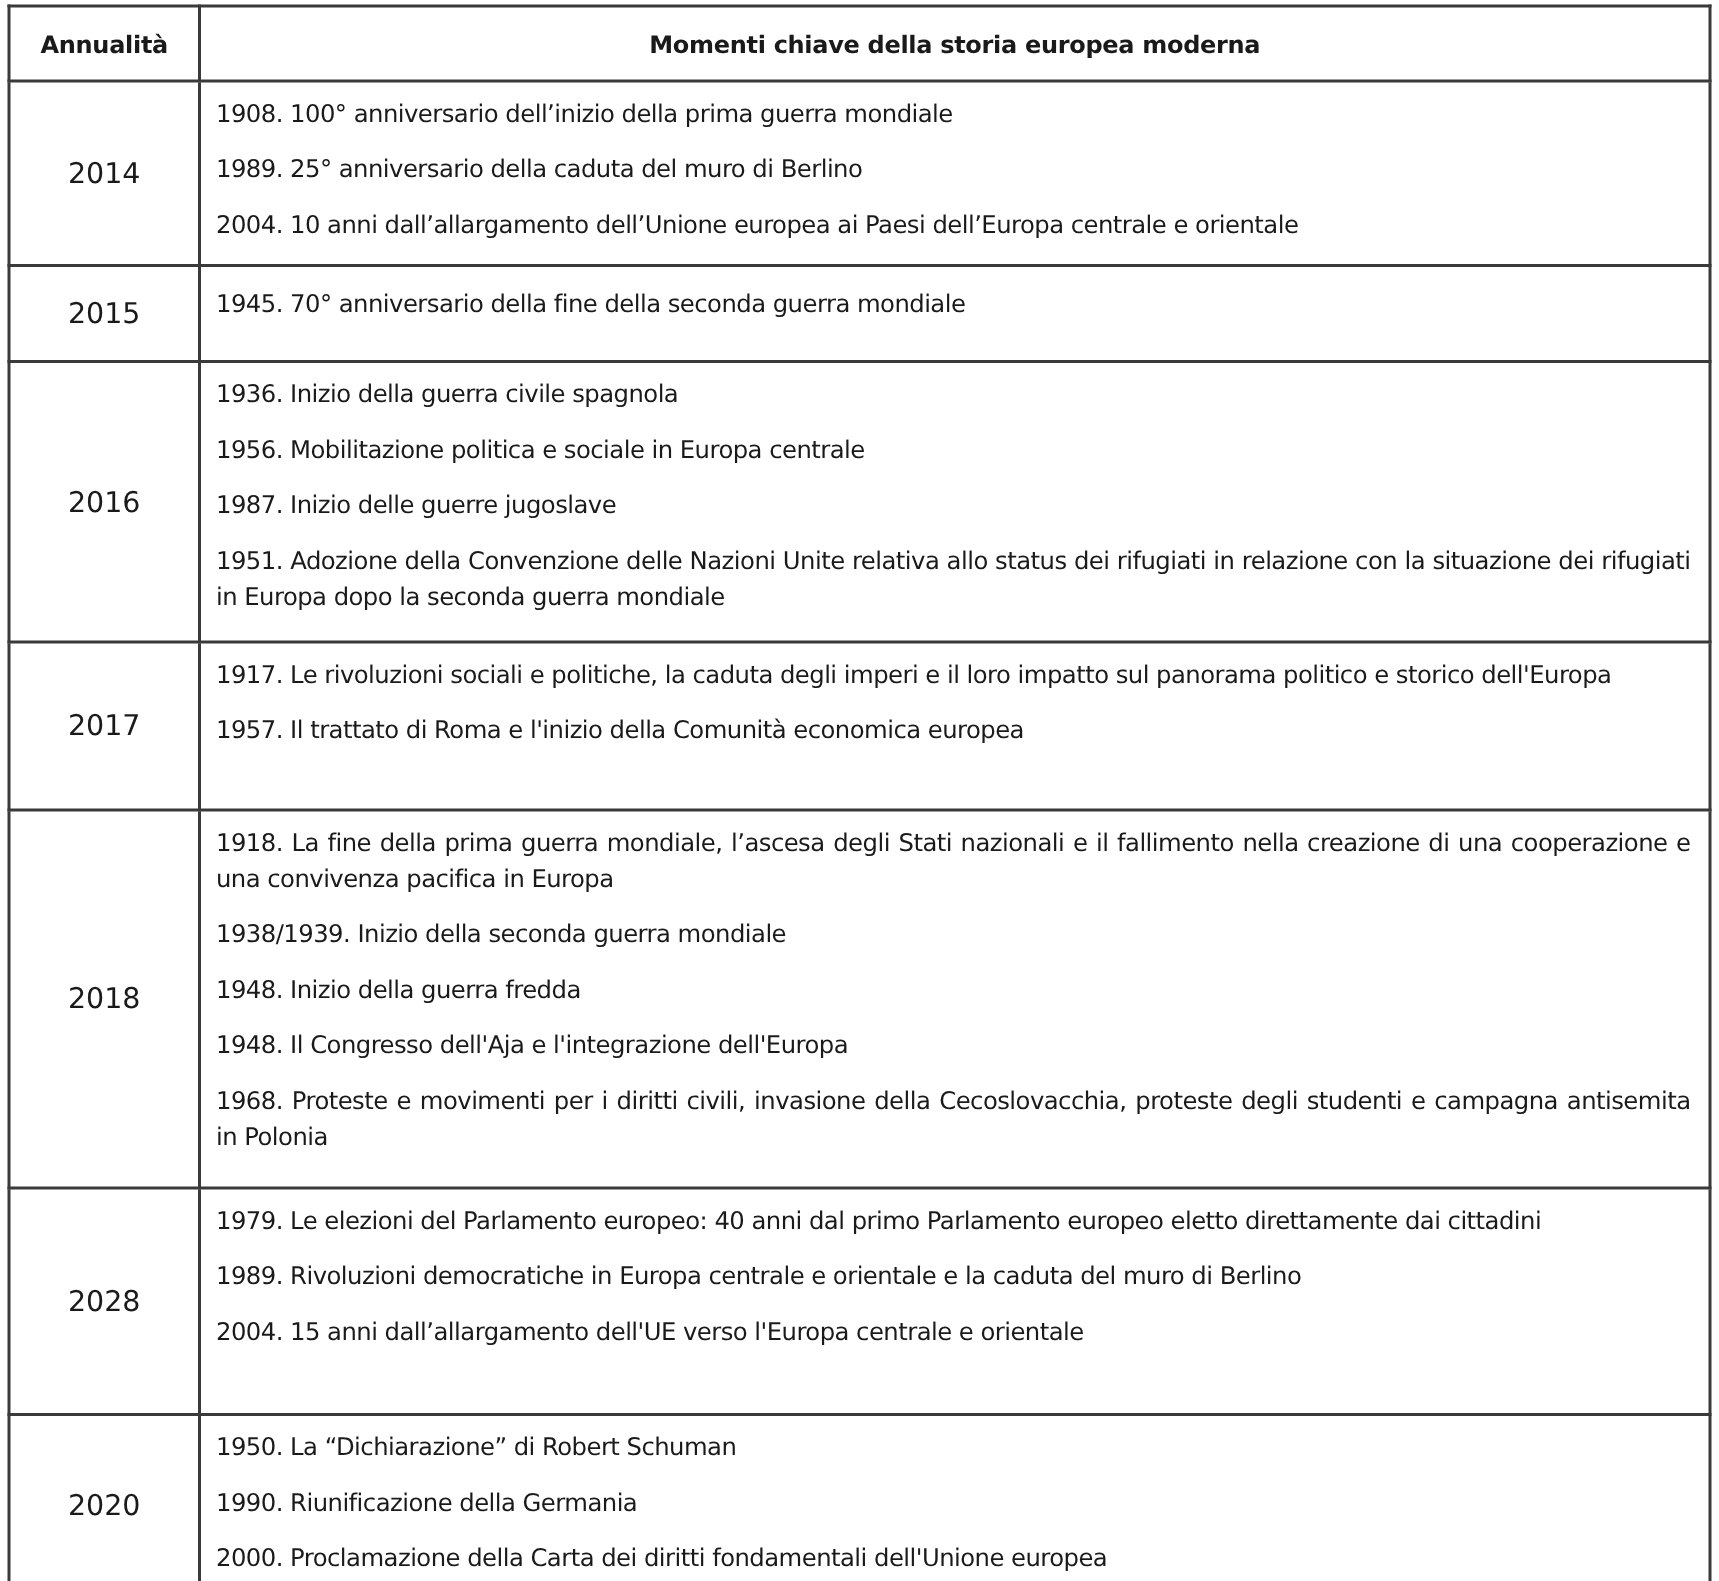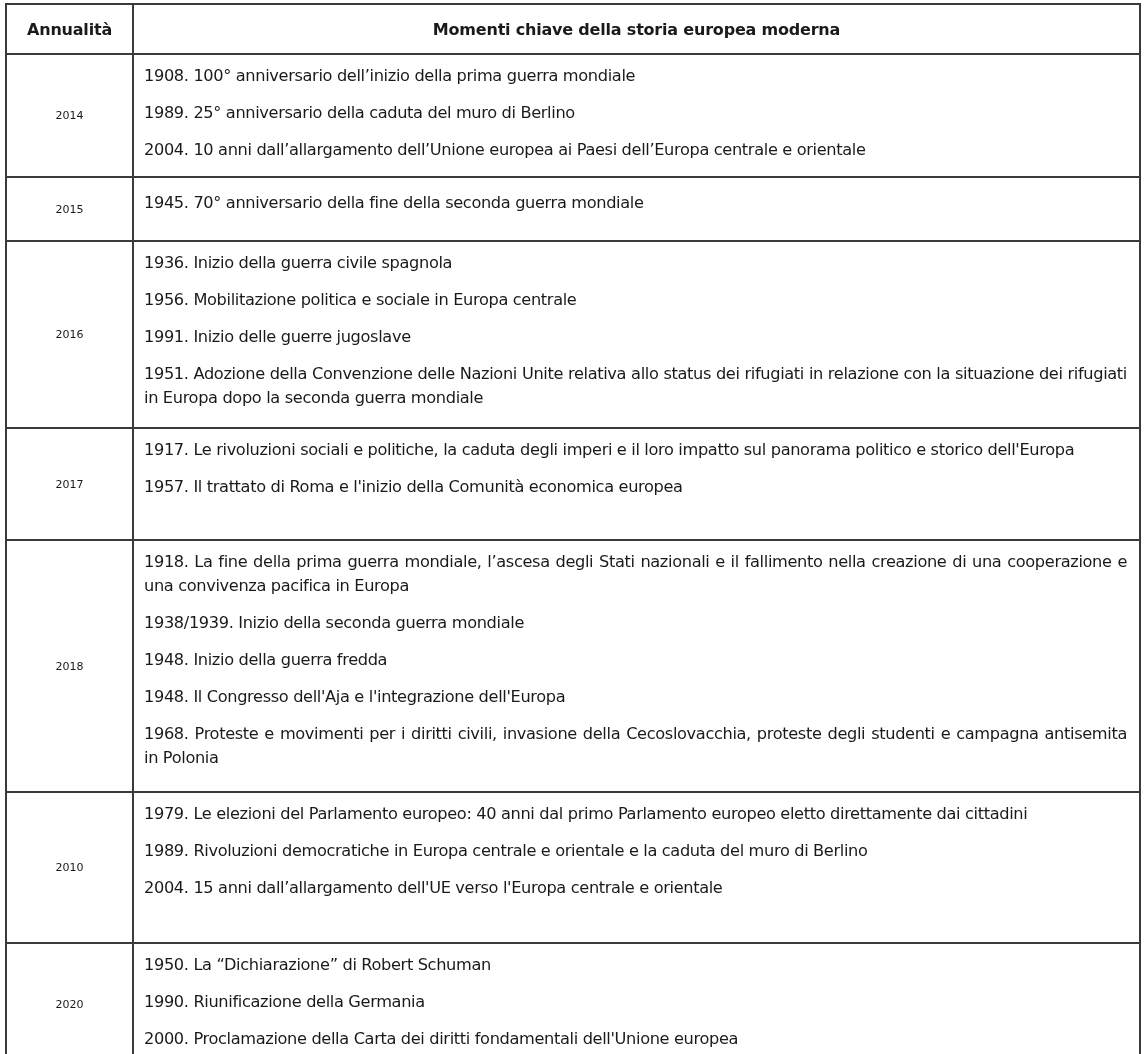--- a/index.html
+++ b/index.html
@@ -9,21 +9,21 @@
       border-collapse: collapse; table-layout: fixed;
       font-family: "DejaVu Sans", "Liberation Sans", sans-serif;
       color: #1a1a1a; font-size: 16.2px;
     }
     .tbl td, .tbl th { border: 2px solid #3a3a3a; padding: 0; }
     .col-year { width: 127px; }
     .tbl th {
       height: 48px; font-weight: bold; font-size: 16px; text-align: center; vertical-align: middle;
       letter-spacing: -0.2px;
     }
-    .tbl td.year { text-align: center; vertical-align: middle; font-size: 11px; }
+    .tbl td.year { text-align: center; vertical-align: middle; font-size: 19px; }
     .tbl td.events { vertical-align: top; padding: 9px 12px 9px 10px; }
     .event {
       line-height: 24px; text-align: justify; margin-bottom: 13px; letter-spacing: -0.35px;
     }
     .event:last-child { margin-bottom: 0; }
   </style>
 </head>
 <body>
 
 <table class="tbl">
@@ -50,21 +50,21 @@
         <td class="year">2015</td>
         <td class="events" style="vertical-align: middle; padding-top: 0px; padding-bottom: 12px;">
           <div class="event">1945. 70° anniversario della fine della seconda guerra mondiale</div>
         </td>
       </tr>
       <tr style="height: 187px;">
         <td class="year">2016</td>
         <td class="events">
           <div class="event">1936. Inizio della guerra civile spagnola</div>
           <div class="event">1956. Mobilitazione politica e sociale in Europa centrale</div>
-          <div class="event">1991. Inizio delle guerre jugoslave</div>
+          <div class="event">1987. Inizio delle guerre jugoslave</div>
           <div class="event">1951. Adozione della Convenzione delle Nazioni Unite relativa allo status dei rifugiati in relazione con la situazione dei rifugiati in Europa dopo la seconda guerra mondiale</div>
         </td>
       </tr>
       <tr style="height: 112px;">
         <td class="year">2017</td>
         <td class="events">
           <div class="event">1917. Le rivoluzioni sociali e politiche, la caduta degli imperi e il loro impatto sul panorama politico e storico dell'Europa</div>
           <div class="event">1957. Il trattato di Roma e l'inizio della Comunità economica europea</div>
         </td>
       </tr>
@@ -72,21 +72,21 @@
         <td class="year">2018</td>
         <td class="events">
           <div class="event">1918. La fine della prima guerra mondiale, l’ascesa degli Stati nazionali e il fallimento nella creazione di una cooperazione e una convivenza pacifica in Europa</div>
           <div class="event">1938/1939. Inizio della seconda guerra mondiale</div>
           <div class="event">1948. Inizio della guerra fredda</div>
           <div class="event">1948. Il Congresso dell'Aja e l'integrazione dell'Europa</div>
           <div class="event">1968. Proteste e movimenti per i diritti civili, invasione della Cecoslovacchia, proteste degli studenti e campagna antisemita in Polonia</div>
         </td>
       </tr>
       <tr style="height: 151px;">
-        <td class="year">2010</td>
+        <td class="year">2028</td>
         <td class="events">
           <div class="event">1979. Le elezioni del Parlamento europeo: 40 anni dal primo Parlamento europeo eletto direttamente dai cittadini</div>
           <div class="event">1989. Rivoluzioni democratiche in Europa centrale e orientale e la caduta del muro di Berlino</div>
           <div class="event">2004. 15 anni dall’allargamento dell'UE verso l'Europa centrale e orientale</div>
         </td>
       </tr>
       <tr style="height: 122px;">
         <td class="year">2020</td>
         <td class="events">
           <div class="event">1950. La “Dichiarazione” di Robert Schuman</div>

